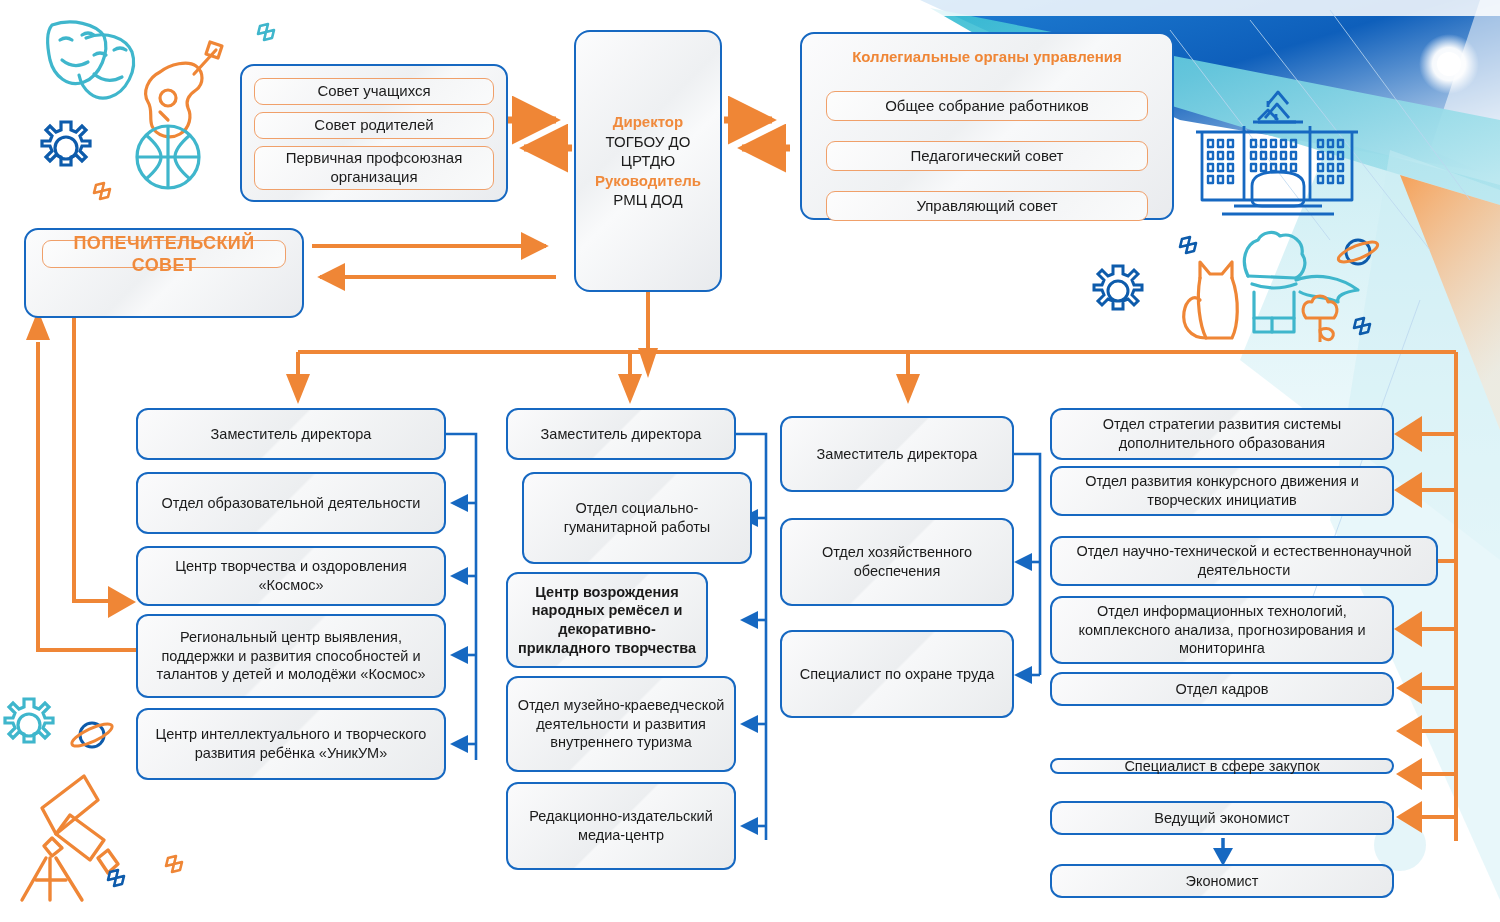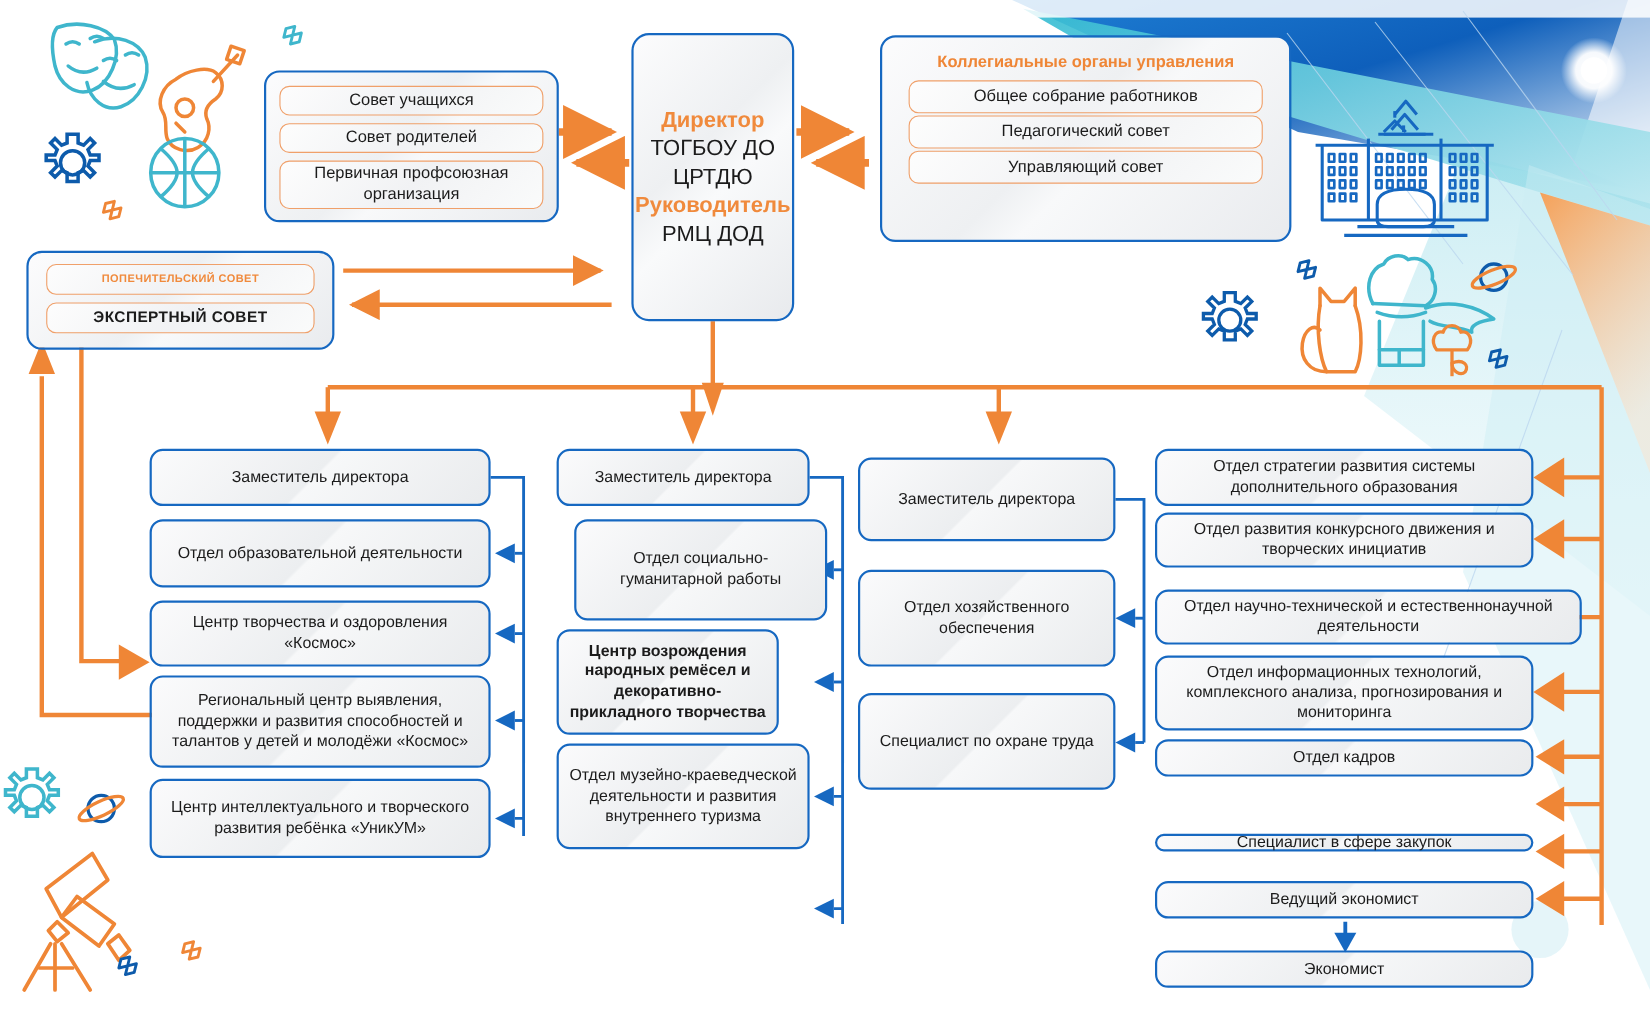--- a/index.html
+++ b/index.html
@@ -57,33 +57,33 @@
     align-items: center;
     justify-content: center;
   }
   .grp-title {
     color: #ef8636;
     font-weight: bold;
     font-size: 15px;
     text-align: center;
   }
   .pill.caps { font-weight: bold; letter-spacing: .4px; font-size: 14px; }
-  .pill.caps-orange { color: #f08a3c; font-weight: bold; letter-spacing: .4px; font-size: 10px; }
+  .pill.caps-orange { color: #f08a3c; font-weight: bold; letter-spacing: .4px; font-size: 18px; }
 
   
   #director {
     position: absolute;
     left: 574px; top: 30px; width: 148px; height: 262px;
     border: 2.5px solid #1668c1;
     border-radius: 16px;
     background: linear-gradient(135deg, #fcfcfd 0%, #eef0f2 40%, #f9fafb 55%, #e8eaed 100%);
     display: flex; flex-direction: column;
     align-items: center; justify-content: center;
     z-index: 6;
-    font-size: 20px; line-height: 1.3; color: #1b1b1b;
+    font-size: 15px; line-height: 1.3; color: #1b1b1b;
   }
   #director .hl { color: #f08a3c; font-weight: bold; }
 </style>
 </head>
 <body>
 
 <div id="stage">
 
   <svg class="bg-svg" viewBox="0 0 1500 922">
     <defs>
@@ -419,42 +419,42 @@
   </div>
 
   <div id="director">
     <div class="hl">Директор</div>
     <div>ТОГБОУ ДО</div>
     <div>ЦРТДЮ</div>
     <div class="hl">Руководитель</div>
     <div>РМЦ ДОД</div>
   </div>
 
-  <div class="group-box" style="left:800px; top:32px; width:374px; height:188px; padding:14px 24px; gap:2px;">
+  <div class="group-box" style="left:800px; top:32px; width:374px; height:188px; padding:14px 24px; gap:20px;">
     <div class="grp-title" style="margin-bottom:6px;">Коллегиальные органы управления</div>
     <div class="pill" style="height:30px;">Общее собрание работников</div>
     <div class="pill" style="height:30px;">Педагогический совет</div>
     <div class="pill" style="height:30px;">Управляющий совет</div>
   </div>
 
   <div class="group-box" style="left:24px; top:228px; width:280px; height:90px; padding:10px 16px; gap:7px;">
     <div class="pill caps-orange" style="height:28px;">ПОПЕЧИТЕЛЬСКИЙ СОВЕТ</div>
-    <div class="pill caps" style="height:28px;">ЭКСПЕРТНЫЙ СОВЕТ</div>
   </div>
 
   <div class="node" style="left:136px; top:408px; width:310px; height:52px;">Заместитель директора</div>
   <div class="node" style="left:136px; top:472px; width:310px; height:62px;">Отдел образовательной деятельности</div>
   <div class="node" style="left:136px; top:546px; width:310px; height:60px;">Центр творчества и оздоровления «Космос»</div>
   <div class="node" style="left:136px; top:614px; width:310px; height:84px;">Региональный центр выявления, поддержки и развития способностей и талантов у детей и молодёжи «Космос»</div>
   <div class="node" style="left:136px; top:708px; width:310px; height:72px;">Центр интеллектуального и творческого развития ребёнка «УникУМ»</div>
 
   <div class="node" style="left:506px; top:408px; width:230px; height:52px;">Заместитель директора</div>
   <div class="node" style="left:522px; top:472px; width:230px; height:92px;">Отдел социально-гуманитарной работы</div>
   <div class="node" style="left:506px; top:572px; width:202px; height:96px;font-weight:bold;">Центр возрождения народных ремёсел и декоративно-прикладного творчества</div>
   <div class="node" style="left:506px; top:676px; width:230px; height:96px;">Отдел музейно-краеведческой деятельности и развития внутреннего туризма</div>
+  <div class="node" style="left:506px; top:782px; width:230px; height:88px;">Редакционно-издательский медиа-центр</div>
 
   <div class="node" style="left:780px; top:416px; width:234px; height:76px;">Заместитель директора</div>
   <div class="node" style="left:780px; top:518px; width:234px; height:88px;">Отдел хозяйственного обеспечения</div>
   <div class="node" style="left:780px; top:630px; width:234px; height:88px;">Специалист по охране труда</div>
 
   <div class="node" style="left:1050px; top:408px; width:344px; height:52px;">Отдел стратегии развития системы дополнительного образования</div>
   <div class="node" style="left:1050px; top:466px; width:344px; height:50px;">Отдел развития конкурсного движения и творческих инициатив</div>
   <div class="node" style="left:1050px; top:536px; width:388px; height:50px;">Отдел научно-технической и естественнонаучной деятельности</div>
   <div class="node" style="left:1050px; top:596px; width:344px; height:68px;">Отдел информационных технологий, комплексного анализа, прогнозирования и мониторинга</div>
   <div class="node" style="left:1050px; top:672px; width:344px; height:34px;">Отдел кадров</div>

